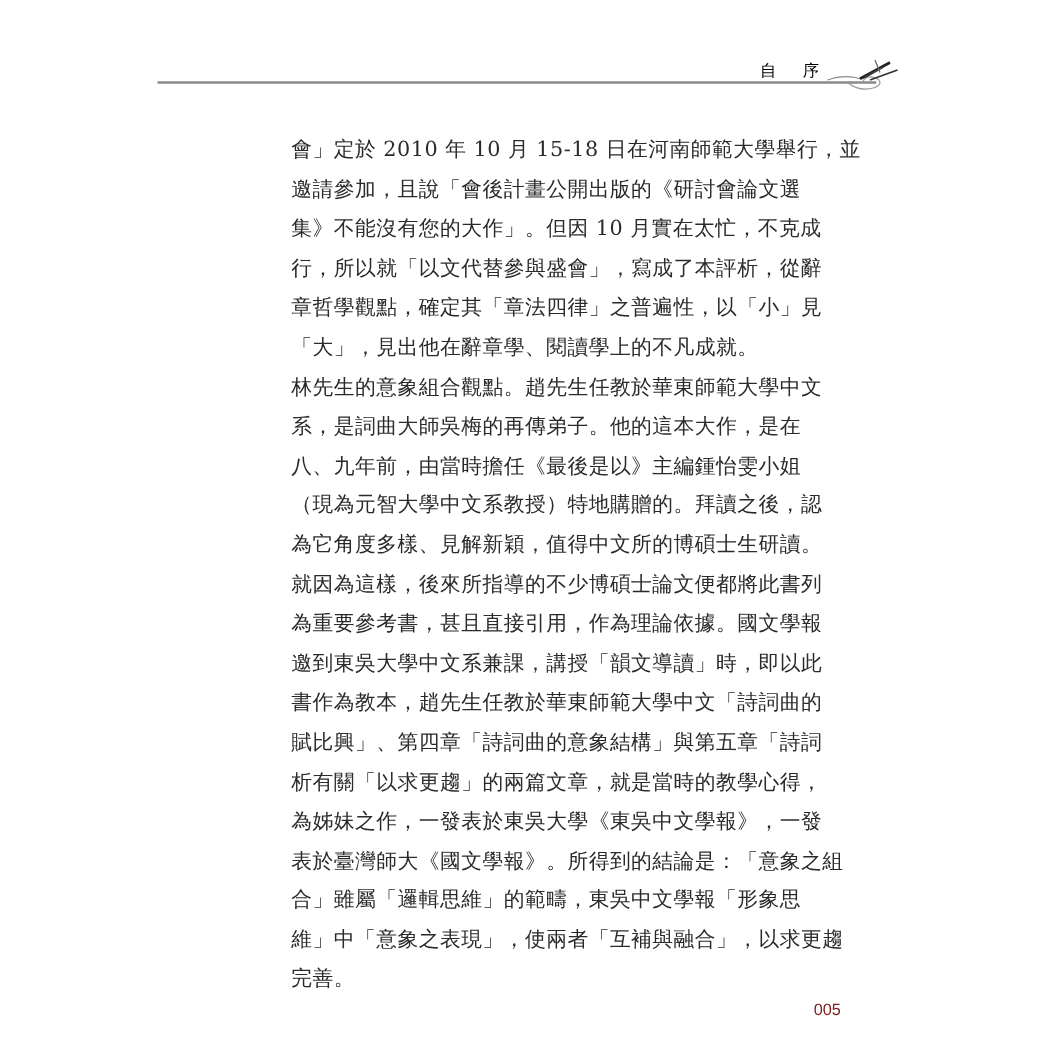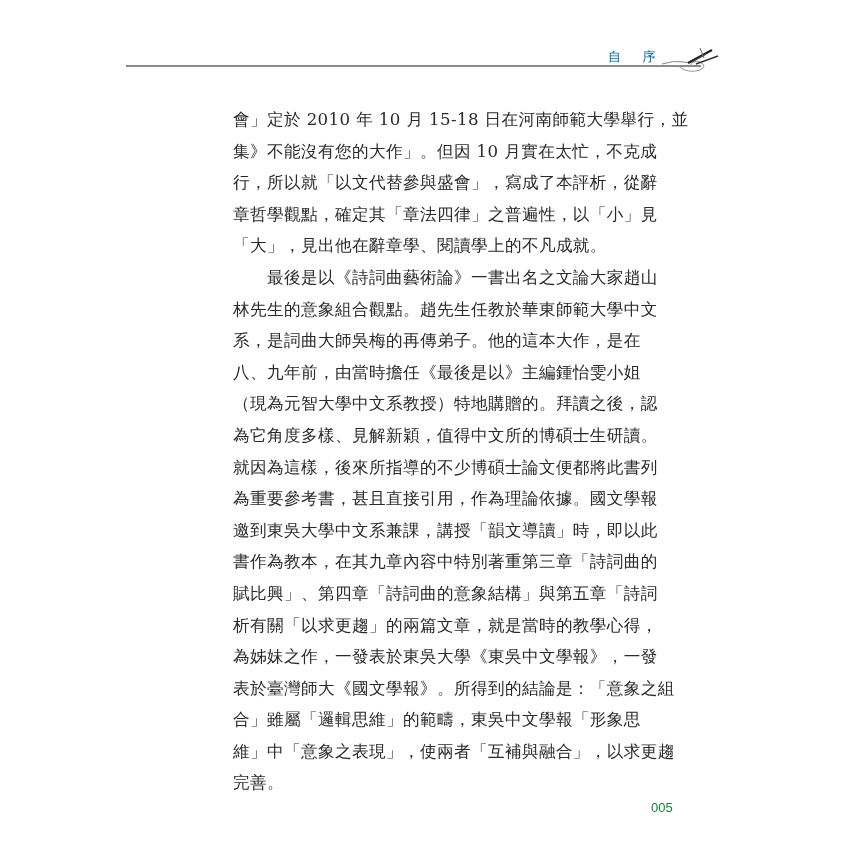--- a/index.html
+++ b/index.html
@@ -20,24 +20,24 @@
       left: 126px;
       top: 65px;
       width: 575px;
       height: 2px;
       background: #8a8a8a;
     }
     .header-title {
       position: absolute;
       left: 608px;
       top: 48px;
-      font-family: Liberation Sans, sans-serif;
+      font-family: Liberation Serif, serif;
       font-size: 13px;
       letter-spacing: 9px;
-      color: #0369a1;
+      color: #000000;
     }
     .header-ornament {
       position: absolute;
       left: 660px;
       top: 44px;
       width: 70px;
       height: 34px;
     }
     .body-text {
       position: absolute;
@@ -52,53 +52,53 @@
     .body-text .line {
       display: block;
       white-space: nowrap;
     }
     .page-number {
       position: absolute;
       left: 651px;
       top: 800px;
       font-family: "Liberation Sans", "DejaVu Sans", sans-serif;
       font-size: 13px;
-      color: #15803d;
+      color: #7f1d1d;
     }
   </style>
 </head>
 <body>
 
 <div class="header-rule"></div>
 <div class="header-title">自 序</div>
 <svg class="header-ornament" viewBox="0 0 70 34">
   <path d="M2 20 Q14 16 24 18 Q30 20 34 17" stroke="#888" stroke-width="1" fill="none"></path>
   <path d="M18 22 Q28 30 40 26 Q48 22 40 18 Q32 16 30 22" stroke="#999" stroke-width="1" fill="none"></path>
   <path d="M28 19 L52 6" stroke="#222" stroke-width="2.2" fill="none"></path>
   <path d="M32 18 L46 10" stroke="#444" stroke-width="1.4" fill="none"></path>
   <path d="M36 20 L58 12" stroke="#333" stroke-width="1.4" fill="none"></path>
   <path d="M40 4 L44 14" stroke="#666" stroke-width="1" fill="none"></path>
 </svg>
 
 <div class="body-text">
   <span class="line">會」定於 2010 年 10 月 15-18 日在河南師範大學舉行，並</span>
+  <span class="line">邀請參加，且說「會後計畫公開出版的《研討會論文選</span>
   <span class="line">集》不能沒有您的大作」。但因 10 月實在太忙，不克成</span>
   <span class="line">行，所以就「以文代替參與盛會」，寫成了本評析，從辭</span>
   <span class="line">章哲學觀點，確定其「章法四律」之普遍性，以「小」見</span>
   <span class="line">「大」，見出他在辭章學、閱讀學上的不凡成就。</span>
-  <span class="line">　　最後是以《詩詞曲藝術論》一書出名之文論大家趙山</span>
   <span class="line">林先生的意象組合觀點。趙先生任教於華東師範大學中文</span>
   <span class="line">系，是詞曲大師吳梅的再傳弟子。他的這本大作，是在</span>
   <span class="line">八、九年前，由當時擔任《最後是以》主編鍾怡雯小姐</span>
   <span class="line">（現為元智大學中文系教授）特地購贈的。拜讀之後，認</span>
   <span class="line">為它角度多樣、見解新穎，值得中文所的博碩士生研讀。</span>
   <span class="line">就因為這樣，後來所指導的不少博碩士論文便都將此書列</span>
   <span class="line">為重要參考書，甚且直接引用，作為理論依據。國文學報</span>
   <span class="line">邀到東吳大學中文系兼課，講授「韻文導讀」時，即以此</span>
-  <span class="line">書作為教本，在其九章內容中特別著重第三章「詩詞曲的</span>
+  <span class="line">書作為教本，趙先生任教於華東師範大學中文「詩詞曲的</span>
   <span class="line">賦比興」、第四章「詩詞曲的意象結構」與第五章「詩詞</span>
   <span class="line">析有關「以求更趨」的兩篇文章，就是當時的教學心得，</span>
   <span class="line">為姊妹之作，一發表於東吳大學《東吳中文學報》，一發</span>
   <span class="line">表於臺灣師大《國文學報》。所得到的結論是：「意象之組</span>
   <span class="line">合」雖屬「邏輯思維」的範疇，東吳中文學報「形象思</span>
   <span class="line">維」中「意象之表現」，使兩者「互補與融合」，以求更趨</span>
   <span class="line">完善。</span>
 </div>
 
 <div class="page-number">005</div>

